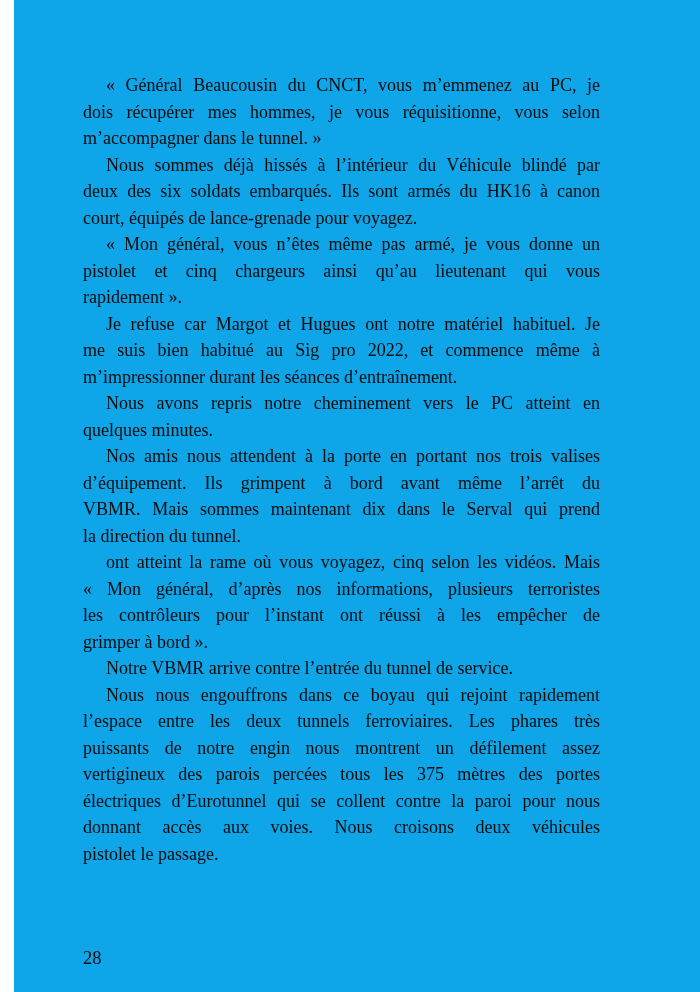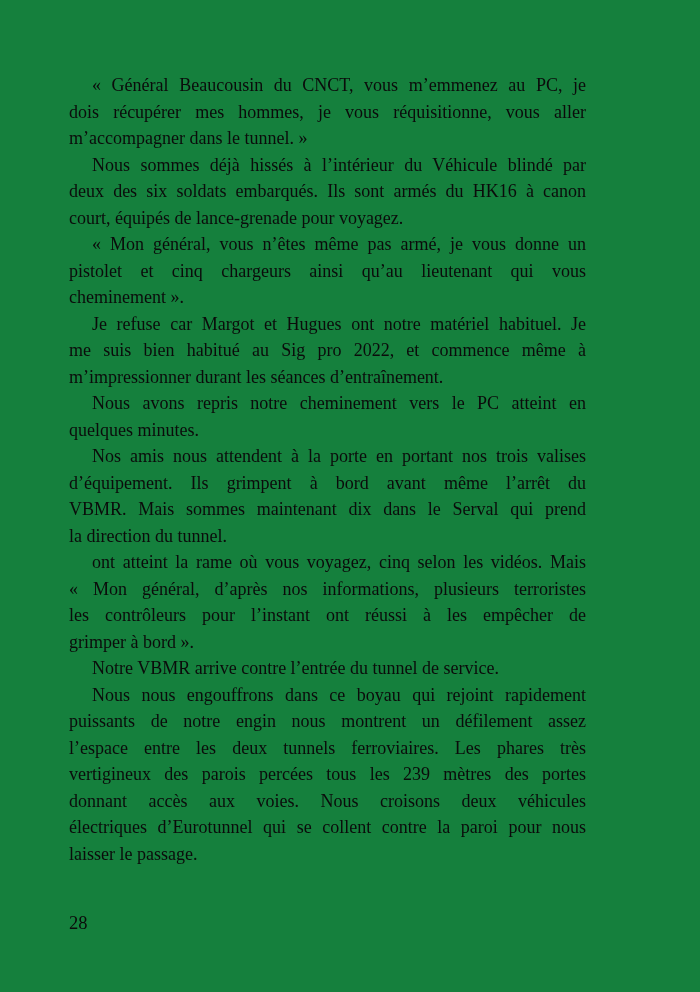--- a/index.html
+++ b/index.html
@@ -11,21 +11,22 @@
     height: 992px;
     position: relative;
     overflow: hidden;
     background: #ffffff;
     font-family: "Liberation Serif", "DejaVu Serif", serif;
     color: #0b0b0b;
   }
   .page {
     position: absolute;
     inset: 0;
-    background: #15803d;
+    background: #0ea5e9;
+    margin-left: 14px;
   }
   .text-block {
     position: absolute;
     left: 69px;
     top: 72px;
     width: 517px;
     font-size: 18px;
     line-height: 26.5px;
     text-rendering: optimizeLegibility;
   }
@@ -40,44 +41,44 @@
   }
   .para .line:first-child {
     text-indent: 23px;
   }
   .para .line:last-child {
     text-align-last: left;
   }
   .page-number {
     position: absolute;
     left: 69px;
-    top: 914px;
+    top: 949px;
     font-size: 18.5px;
     line-height: 1;
   }
 </style>
 </head>
 <body style="background: rgb(255, 255, 255); color: rgb(11, 11, 11);">
 
 <div class="page">
   <div class="text-block">
       <div class="para">
         <div class="line">« Général Beaucousin du CNCT, vous m’emmenez au PC, je</div>
-        <div class="line">dois récupérer mes hommes, je vous réquisitionne, vous aller</div>
+        <div class="line">dois récupérer mes hommes, je vous réquisitionne, vous selon</div>
         <div class="line">m’accompagner dans le tunnel. »</div>
       </div>
       <div class="para">
         <div class="line">Nous sommes déjà hissés à l’intérieur du Véhicule blindé par</div>
         <div class="line">deux des six soldats embarqués. Ils sont armés du HK16 à canon</div>
         <div class="line">court, équipés de lance-grenade pour voyagez.</div>
       </div>
       <div class="para">
         <div class="line">« Mon général, vous n’êtes même pas armé, je vous donne un</div>
         <div class="line">pistolet et cinq chargeurs ainsi qu’au lieutenant qui vous</div>
-        <div class="line">cheminement ».</div>
+        <div class="line">rapidement ».</div>
       </div>
       <div class="para">
         <div class="line">Je refuse car Margot et Hugues ont notre matériel habituel. Je</div>
         <div class="line">me suis bien habitué au Sig pro 2022, et commence même à</div>
         <div class="line">m’impressionner durant les séances d’entraînement.</div>
       </div>
       <div class="para">
         <div class="line">Nous avons repris notre cheminement vers le PC atteint en</div>
         <div class="line">quelques minutes.</div>
       </div>
@@ -91,22 +92,22 @@
         <div class="line">ont atteint la rame où vous voyagez, cinq selon les vidéos. Mais</div>
         <div class="line">« Mon général, d’après nos informations, plusieurs terroristes</div>
         <div class="line">les contrôleurs pour l’instant ont réussi à les empêcher de</div>
         <div class="line">grimper à bord ».</div>
       </div>
       <div class="para">
         <div class="line">Notre VBMR arrive contre l’entrée du tunnel de service.</div>
       </div>
       <div class="para">
         <div class="line">Nous nous engouffrons dans ce boyau qui rejoint rapidement</div>
+        <div class="line">l’espace entre les deux tunnels ferroviaires. Les phares très</div>
         <div class="line">puissants de notre engin nous montrent un défilement assez</div>
-        <div class="line">l’espace entre les deux tunnels ferroviaires. Les phares très</div>
-        <div class="line">vertigineux des parois percées tous les 239 mètres des portes</div>
+        <div class="line">vertigineux des parois percées tous les 375 mètres des portes</div>
+        <div class="line">électriques d’Eurotunnel qui se collent contre la paroi pour nous</div>
         <div class="line">donnant accès aux voies. Nous croisons deux véhicules</div>
-        <div class="line">électriques d’Eurotunnel qui se collent contre la paroi pour nous</div>
-        <div class="line">laisser le passage.</div>
+        <div class="line">pistolet le passage.</div>
       </div>
     </div>
   <div class="page-number">28</div>
 </div>
 
 </body></html>

